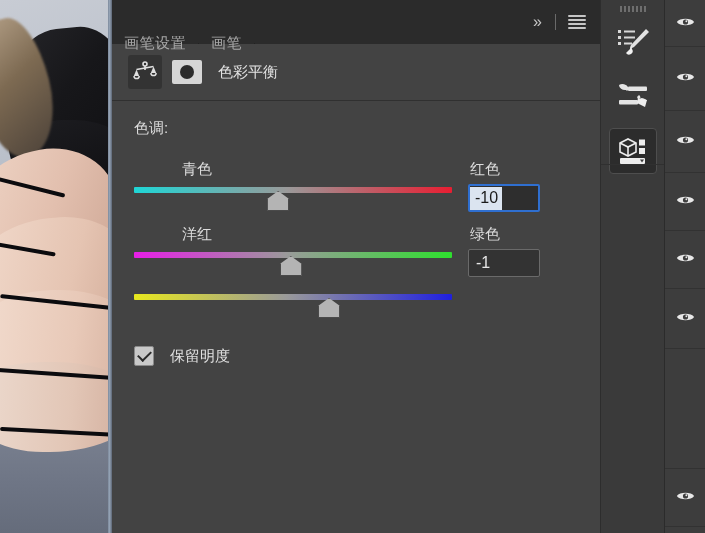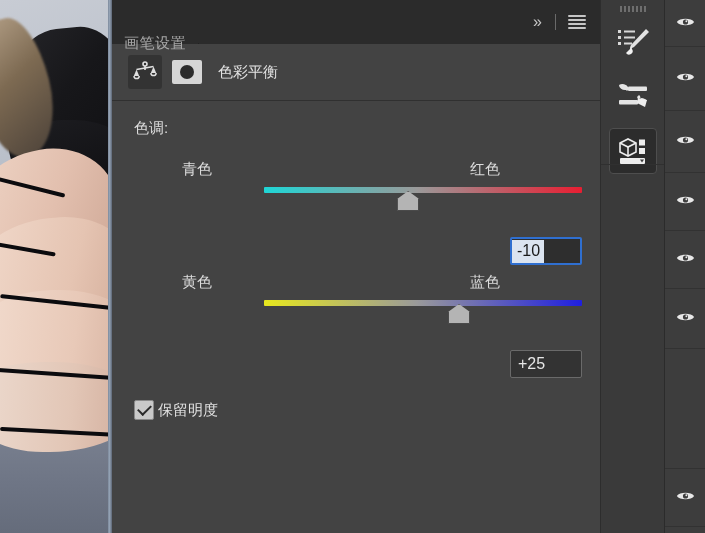--- a/index.html
+++ b/index.html
@@ -232,23 +232,22 @@
   
   .slider-row { margin-bottom: 8px; }
   .slider-labels {
     display: flex; justify-content: space-between;
     width: 318px;
     font-size: 15px; color: #dcdcdc;
     margin-bottom: 4px;
     margin-left: 48px;
   }
   .slider-wrap {
-    display: flex; align-items: flex-end;
-    gap: 24px;
-    flex-direction: column;
+    display: flex; align-items: center;
+    gap: 16px;
   }
   .slider-track-area {
     position: relative;
     width: 318px;
     height: 30px;
     padding-top: 4px;
   }
   .slider-track {
     position: relative;
     height: 6px;
@@ -284,21 +283,21 @@
     background: #dbe4f0;
     color: #1a1a1a;
     padding: 2px 4px 3px 5px;
     line-height: 18px;
     display: inline-block;
   }
 
   
   #preserve-row {
     display: flex; align-items: center;
-    gap: 4px;
+    gap: 16px;
     margin-top: 22px;
     text-align: center;
   }
   #preserve-box {
     width: 18px; height: 18px;
     background: #c9c9c9;
     border: 1px solid #8a8a8a;
     border-radius: 2px;
     display: flex; align-items: center; justify-content: center;
   }
@@ -381,20 +380,23 @@
     </div>
   </div>
   <div id="canvas-edge"></div>
 
   <div id="properties-panel">
 
     <div id="tab-strip">
       <div class="tab">
         <span>画笔设置</span>
       </div>
+      <div class="tab">
+        <span>画笔</span>
+      </div>
       <div id="tab-filler"></div>
       <div id="tab-actions">
         <span class="chev-double">»</span>
         <span class="vdiv"></span>
         <span class="hamburger">
           <span></span>
             <span></span>
             <span></span>
             <span></span>
         </span>
@@ -434,33 +436,41 @@
           <div class="slider-track-area">
             <div class="slider-track" id="track0" style="background: linear-gradient(90deg, rgb(31, 214, 214) 0%, rgb(154, 154, 154) 48%, rgb(232, 30, 50) 100%);"></div>
             <div class="slider-handle" id="handle0" style="left: 45%;"></div>
           </div>
           <div class="val-box focused">
             <span class="sel">-10</span>
           </div>
         </div>
       </div>
 
-
       <div class="slider-row">
         <div class="slider-labels">
-          <span>黄色</span>
-          <span>蓝色</span>
+          <span>洋红</span>
+          <span>绿色</span>
         </div>
+        <div class="slider-wrap">
+          <div class="slider-track-area">
+            <div class="slider-track" id="track1" style="background: linear-gradient(90deg, rgb(232, 30, 232) 0%, rgb(154, 154, 154) 48%, rgb(46, 224, 46) 100%);"></div>
+            <div class="slider-handle" id="handle1" style="left: 49%;"></div>
+          </div>
+          <div class="val-box">
+            <span>-1</span>
+          </div>
+        </div>
+      </div>
+
+      <div class="slider-row">
         <div class="slider-wrap">
           <div class="slider-track-area">
             <div class="slider-track" id="track2" style="background: linear-gradient(90deg, rgb(232, 232, 30) 0%, rgb(154, 154, 154) 48%, rgb(31, 31, 224) 100%);"></div>
             <div class="slider-handle" id="handle2" style="left: 61%;"></div>
-          </div>
-          <div class="val-box">
-            <span>+25</span>
           </div>
         </div>
       </div>
 
       <div id="preserve-row">
         <span id="preserve-box">
           <span class="check"></span>
         </span>
         <span id="preserve-label">保留明度</span>
       </div>

